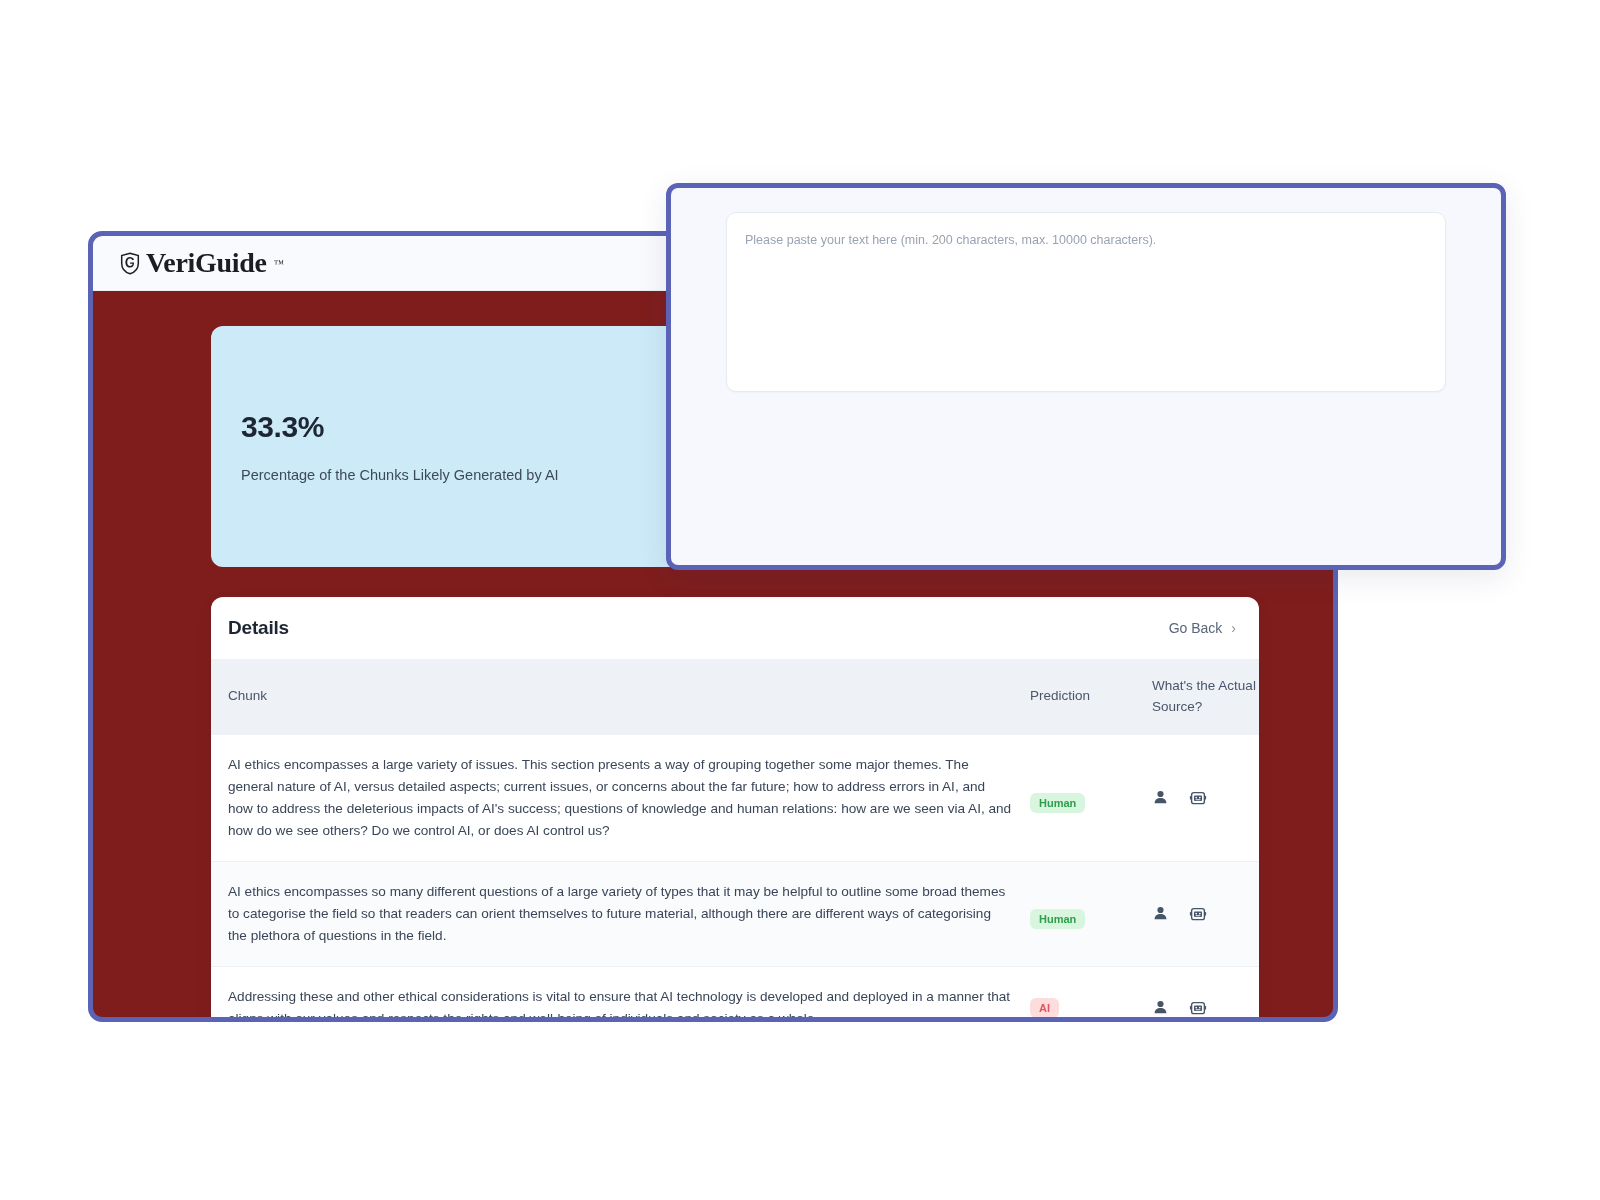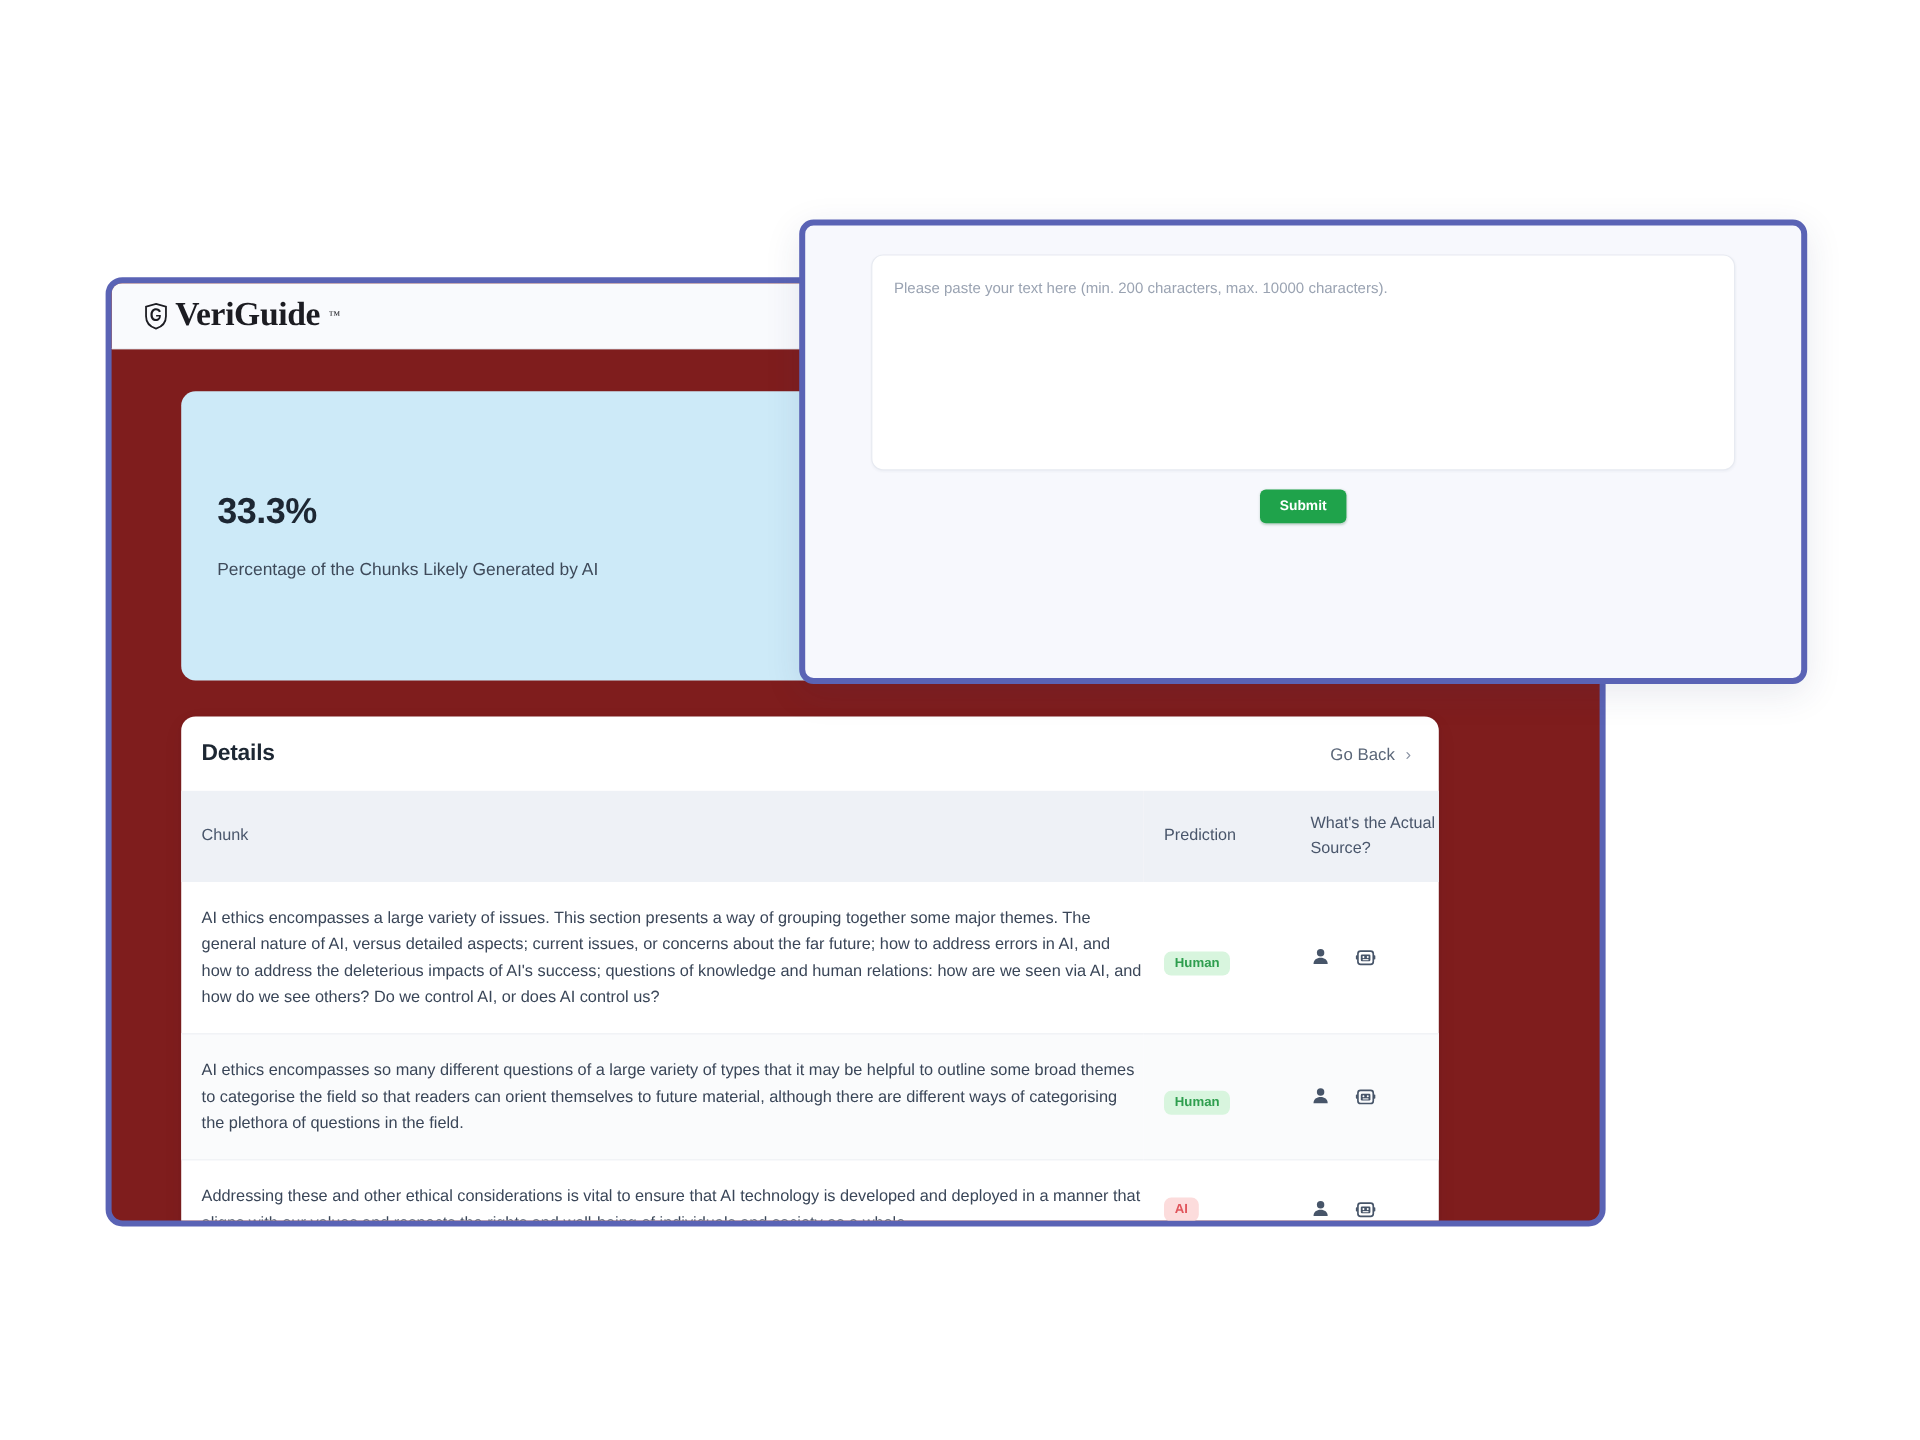--- a/index.html
+++ b/index.html
@@ -42,21 +42,21 @@
     position:relative;
   }
   .logo-tm{
     font-family:"Liberation Serif", serif;
     font-size:10px;
     color:#1c1c22;
     vertical-align:super;
     margin-left:1px;
   }
 
-  #app-body{padding:35px 40px 0 58px;box-sizing:border-box;}
+  #app-body{padding:35px 40px 0 118px;box-sizing:border-box;}
 
   
   #stat-card{
     width:920px;height:241px;
     background:#cdeaf8;
     border-radius:12px;
     box-sizing:border-box;
     padding:86px 0 0 30px;
   }
   #stat-value{
@@ -336,17 +336,14 @@
 </div>
 
 <div id="detector-panel">
 
 
   <div id="input-shell">
     <textarea id="text-input" placeholder="Please paste your text here (min. 200 characters, max. 10000 characters)." style=""></textarea>
   </div>
 
 
-  <div id="submit-row">
-    <button id="submit-button">Submit</button>
-  </div>
 
 </div>
 
 </body></html>

